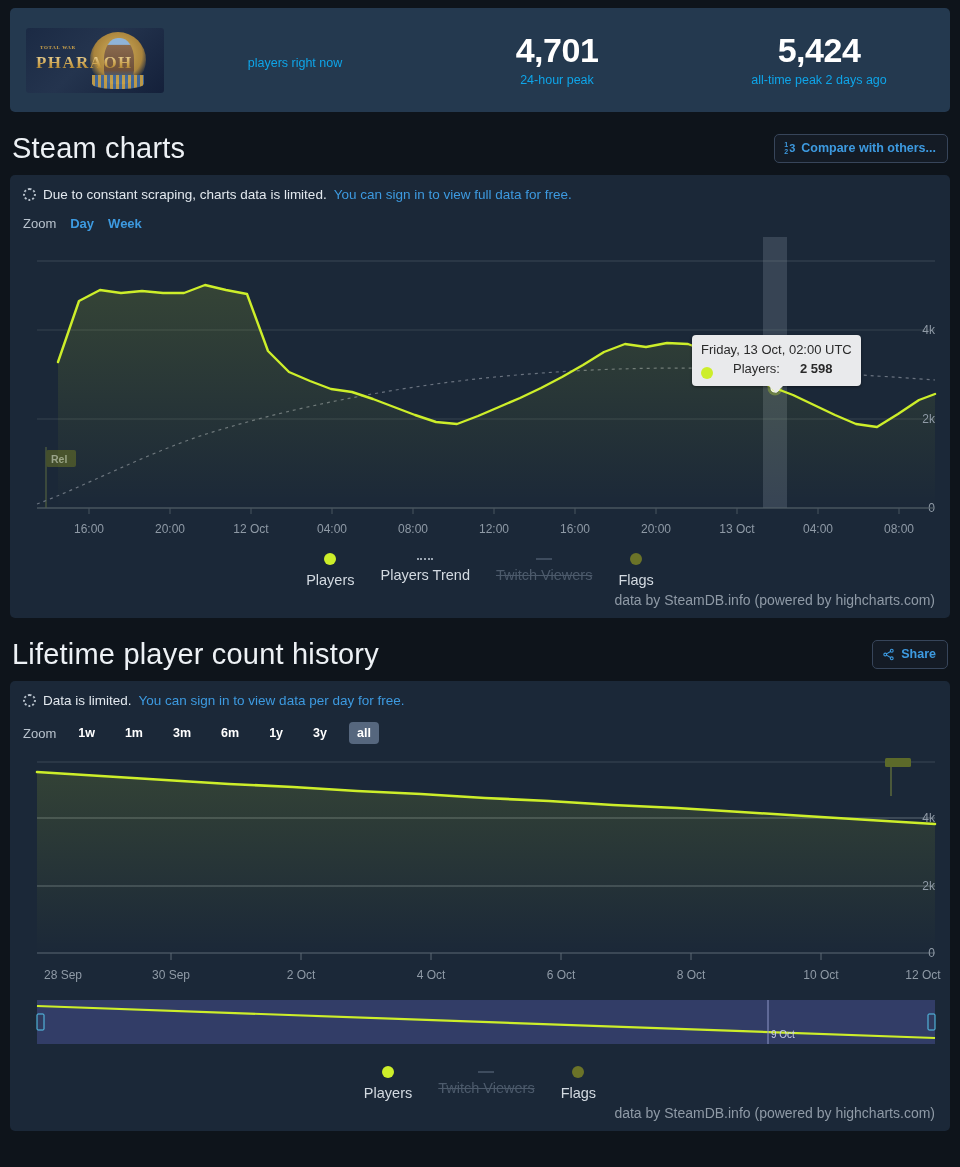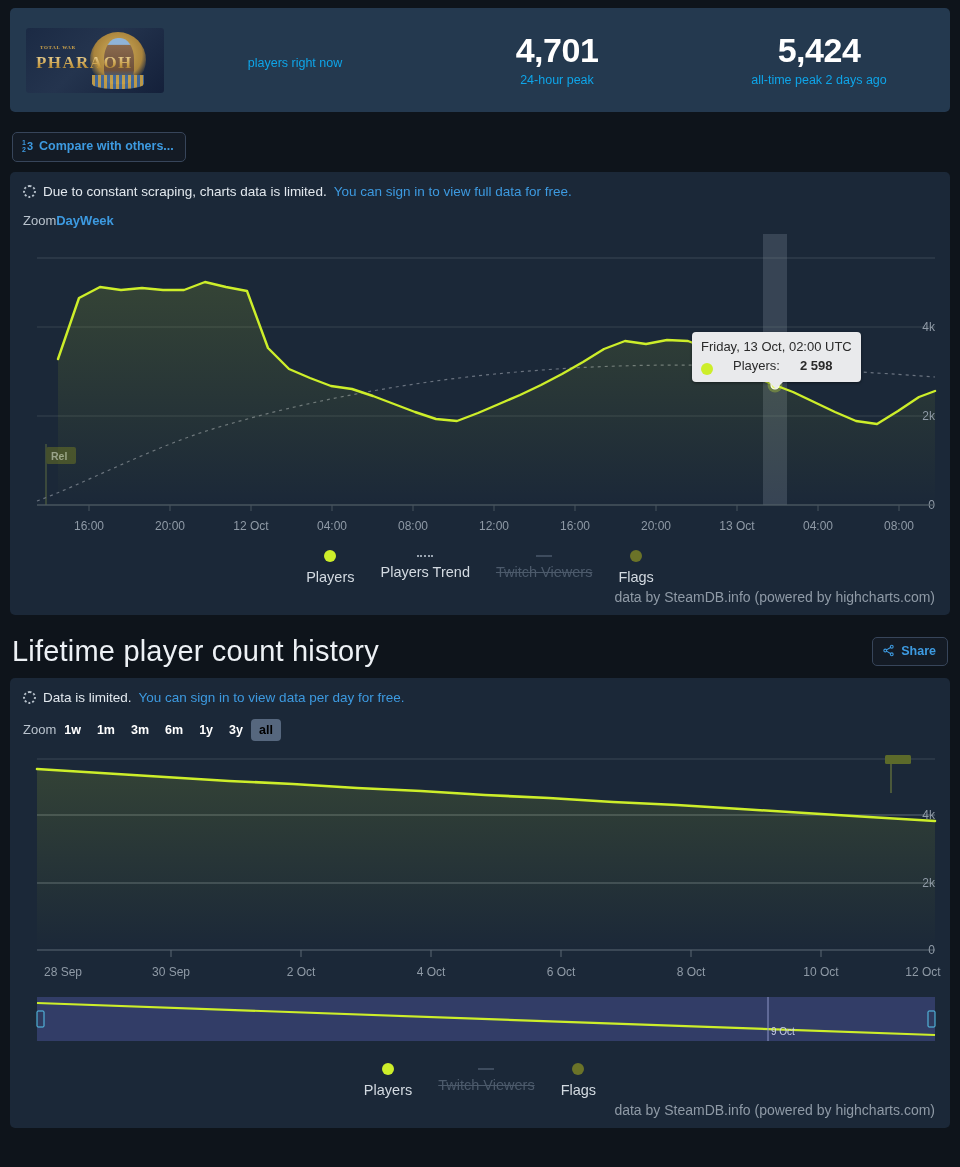--- a/index.html
+++ b/index.html
@@ -98,27 +98,27 @@
     display: flex; align-items: center; gap: 7px;
     font-size: 13.5px; color: #e2e8ee; margin-bottom: 14px;
   }
   .spinner {
     width: 13px; height: 13px; border-radius: 50%;
     border: 2px dotted #b9c3cd; flex: 0 0 auto;
   }
   .notice a { color: #3d9ae0; text-decoration: none; }
 
   .zoom-row {
-    display: flex; align-items: center; 
+    display: flex; align-items: center; gap: 14px;
     font-size: 13px; margin-bottom: 6px;
   }
   .zoom-label { color: #b9c3cd; }
   .zoom-link { color: #3d9ae0; font-weight: bold; cursor: pointer; }
   .zoom-btn {
-    color: #000000; font-weight: bold; font-size: 12.5px;
+    color: #ffffff; font-weight: bold; font-size: 12.5px;
     padding: 4px 8px; border-radius: 4px; cursor: pointer;
   }
   .zoom-btn.sel { background: #56677e; }
   .zoom-btn.unsel { color: #ffffff; }
 
   
   .chart-wrap { position: relative; }
   svg { display: block; }
   .axis-txt { fill: #8f9aa6; font-size: 12px; font-family: "Liberation Sans", sans-serif; }
   .axis-txt-r { fill: #8f9aa6; font-size: 12px; font-family: "Liberation Sans", sans-serif; text-anchor: end; }
@@ -178,20 +178,21 @@
     <div class="stat-num">4,701</div>
     <div class="stat-label">24-hour peak</div>
   </div>
   <div class="stat">
     <div class="stat-num">5,424</div>
     <div class="stat-label">all-time peak 2 days ago</div>
   </div>
 </div>
 
 <div class="section-head">
+  <div class="section-title">Steam charts</div>
   <div class="ghost-btn">
     <span class="rank-icon">
       <span class="frac">
           <span>1</span>
           <span>2</span>
         </span>
         <span>3</span>
     </span>
     <span>Compare with others...</span>
   </div>

